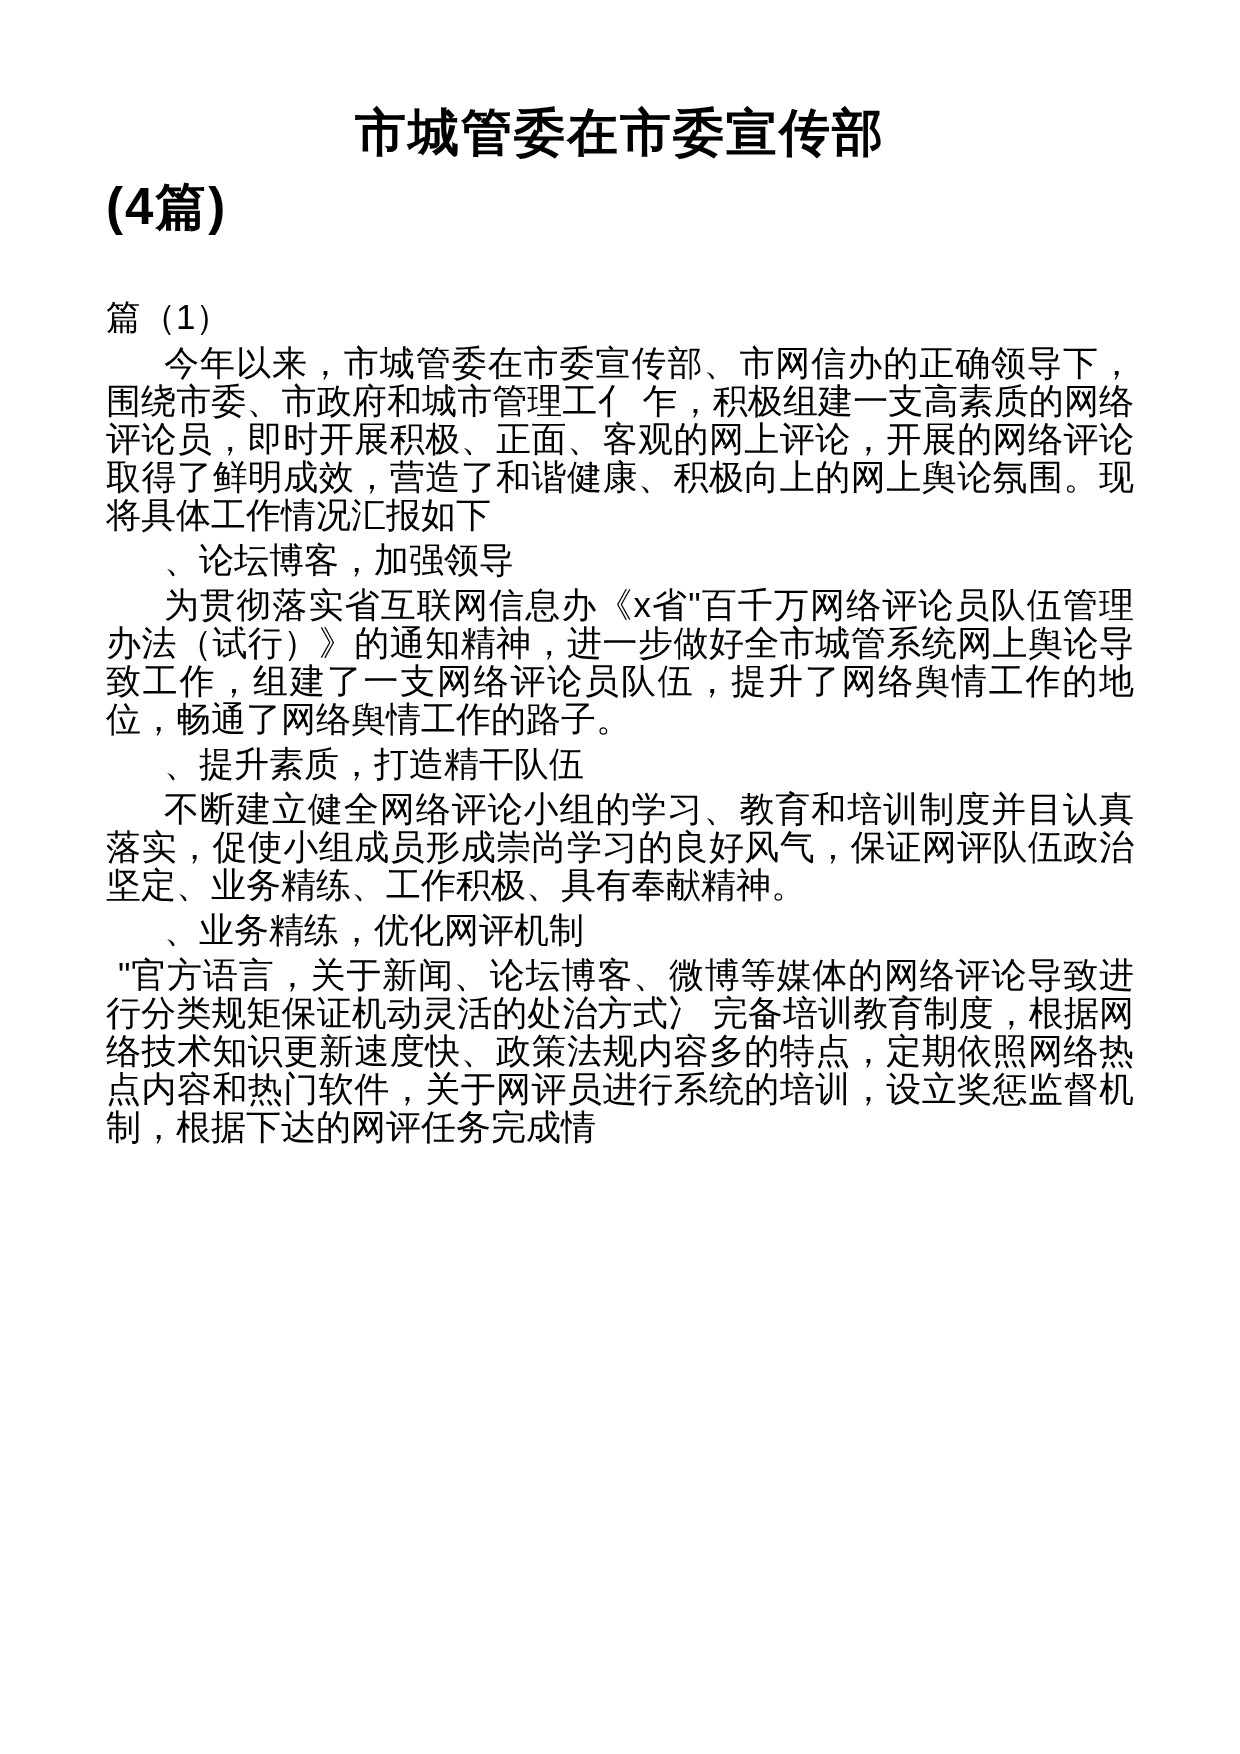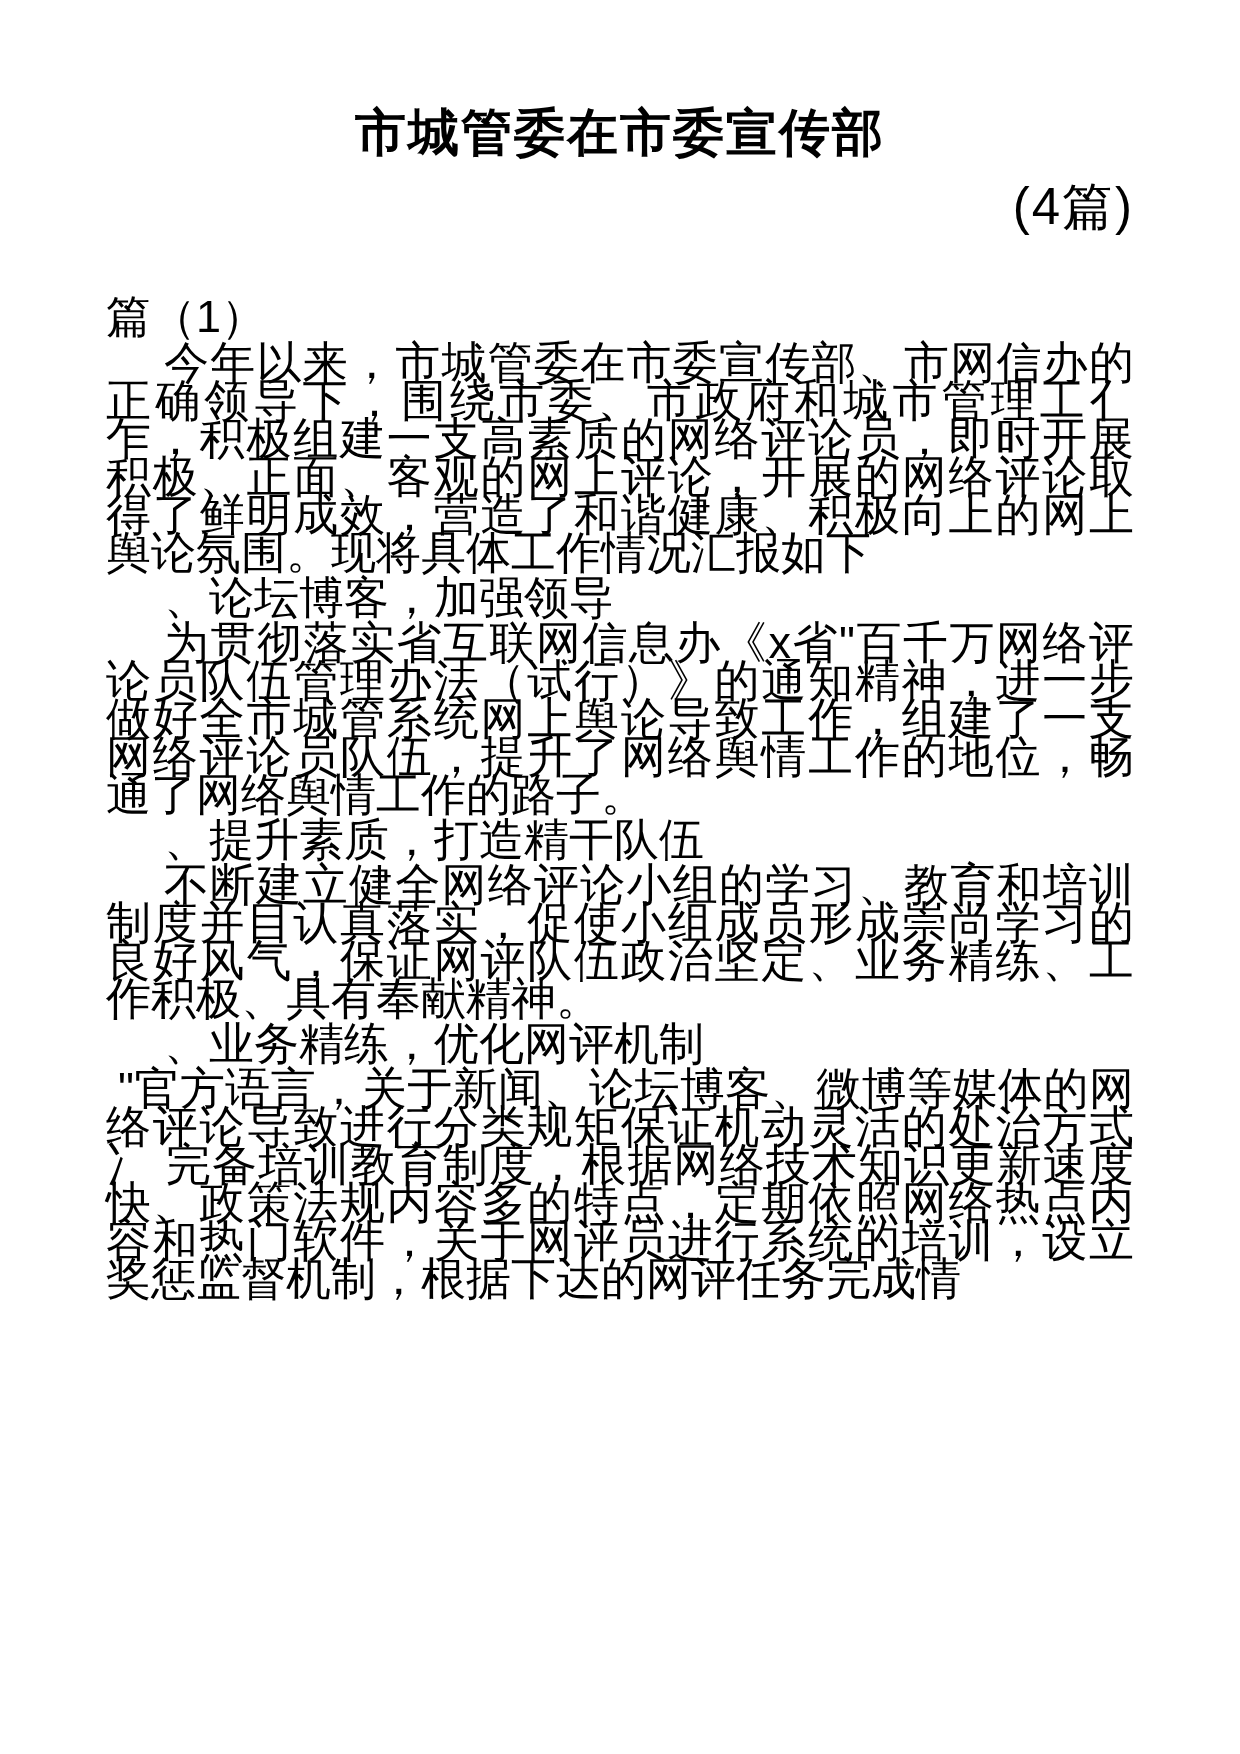--- a/index.html
+++ b/index.html
@@ -24,27 +24,27 @@
     margin: 0;
     font-size: 51px;
     font-weight: bold;
     text-align: center;
     line-height: 1.45;
     letter-spacing: 2px;
   }
   .doc-subtitle {
     margin: 0 0 54px 0;
     font-size: 51px;
-    font-weight: normal;
-    text-align: right;
+    font-weight: bold;
+    text-align: left;
     line-height: 1.45;
     letter-spacing: 2px;
   }
   .doc-body {
-    font-size: 45px;
+    font-size: 35px;
     line-height: 38px;
     text-align: justify;
     text-justify: inter-character;
     overflow-wrap: break-word;
     word-break: normal;
   }
   .section-label {
     margin: 0 0 8px 0;
   }
   .para {

